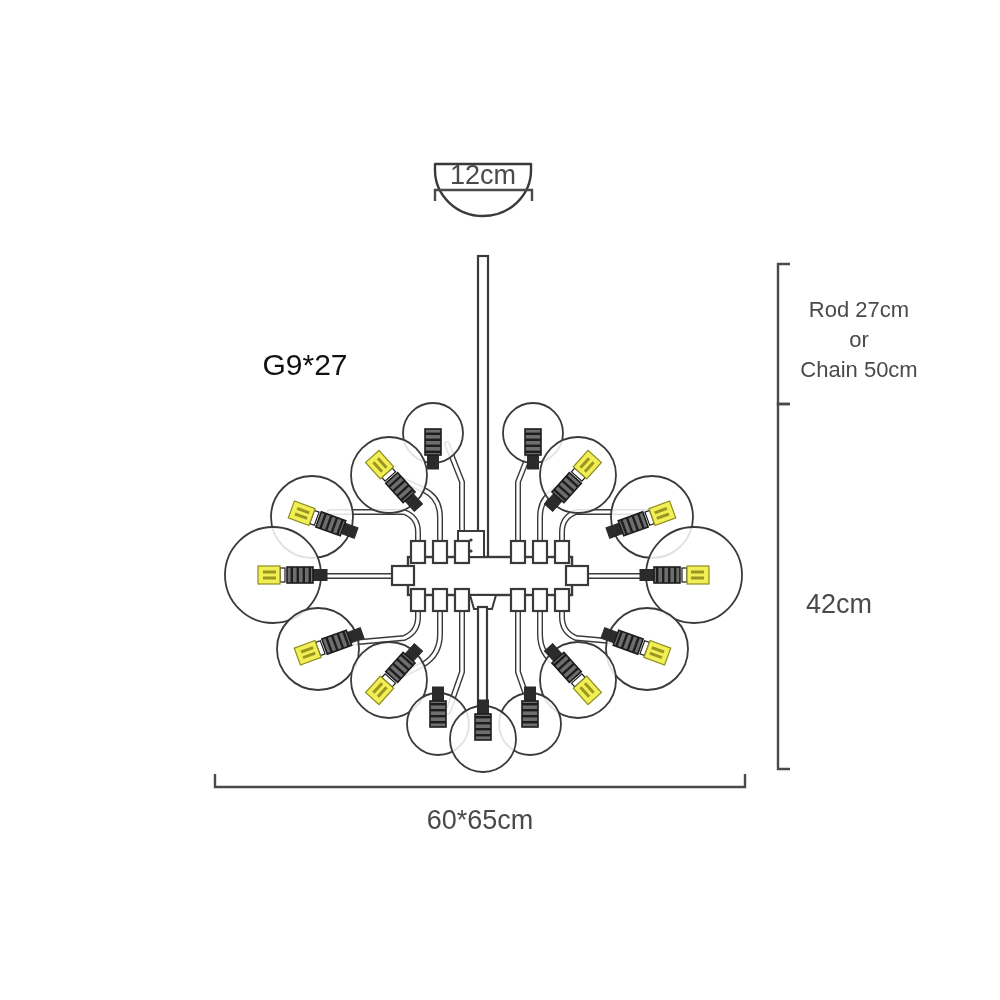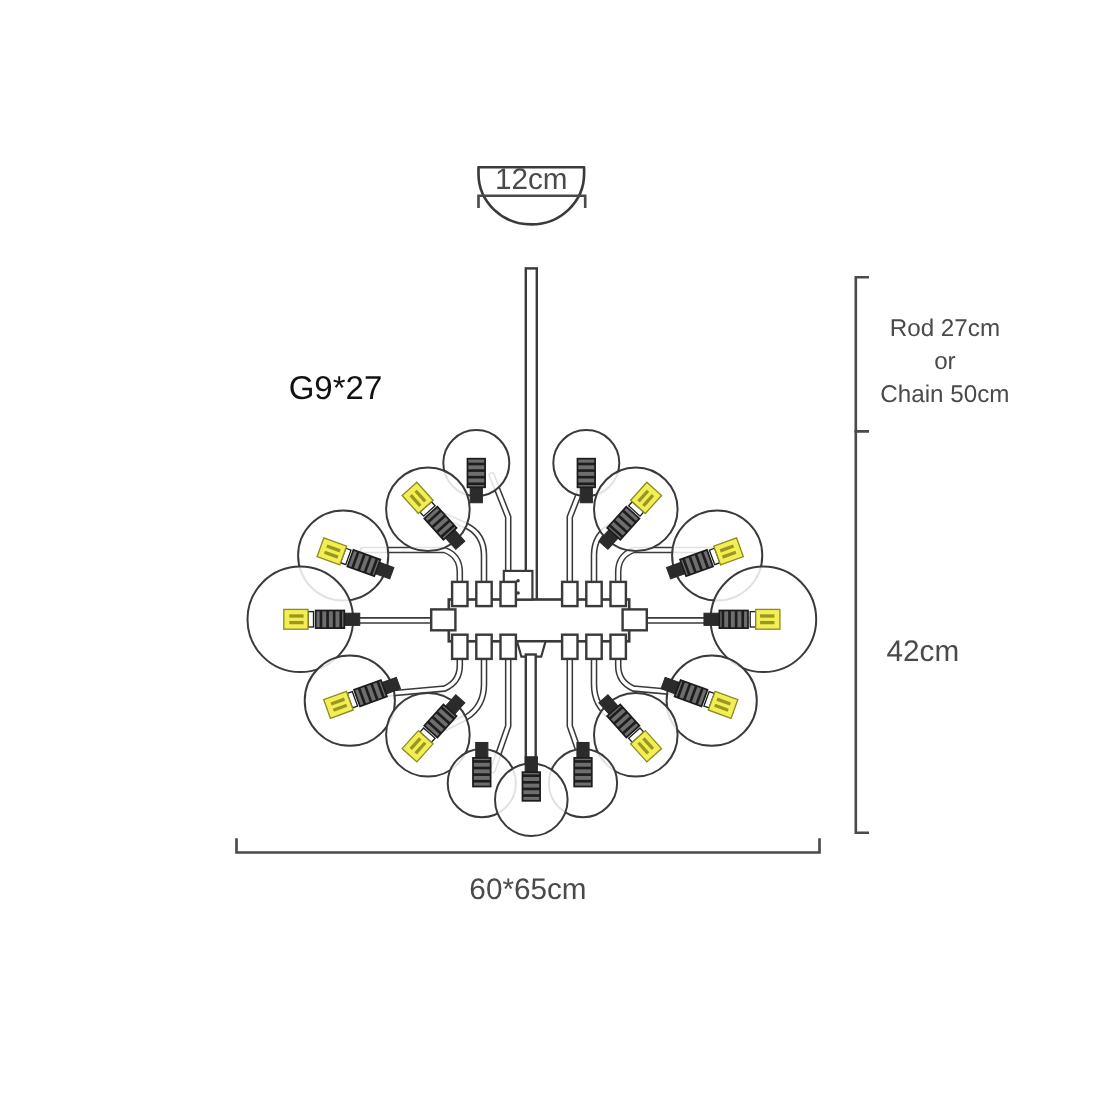--- a/index.html
+++ b/index.html
@@ -1,21 +1,21 @@
 <!DOCTYPE html>
 <html><head>
 <meta charset="utf-8">
 <style>
   html,body{margin:0;padding:0;}
   body{
     width:1000px;height:1000px;background:#ffffff;
     font-family:"Liberation Sans", sans-serif;
     overflow:hidden;position:relative;
   }
-  #stage{position:absolute;left:0;top:0;width:1000px;height:964px;}
+  #stage{position:absolute;left:0;top:12px;width:1000px;height:964px;}
   svg{display:block;}
   .dim-label{
     font-family:"Liberation Sans", sans-serif;
     fill:#4a4a4a;
   }
   .spec-label{
     font-family:"Liberation Sans", sans-serif;
     fill:#111111;
   }
 </style>

